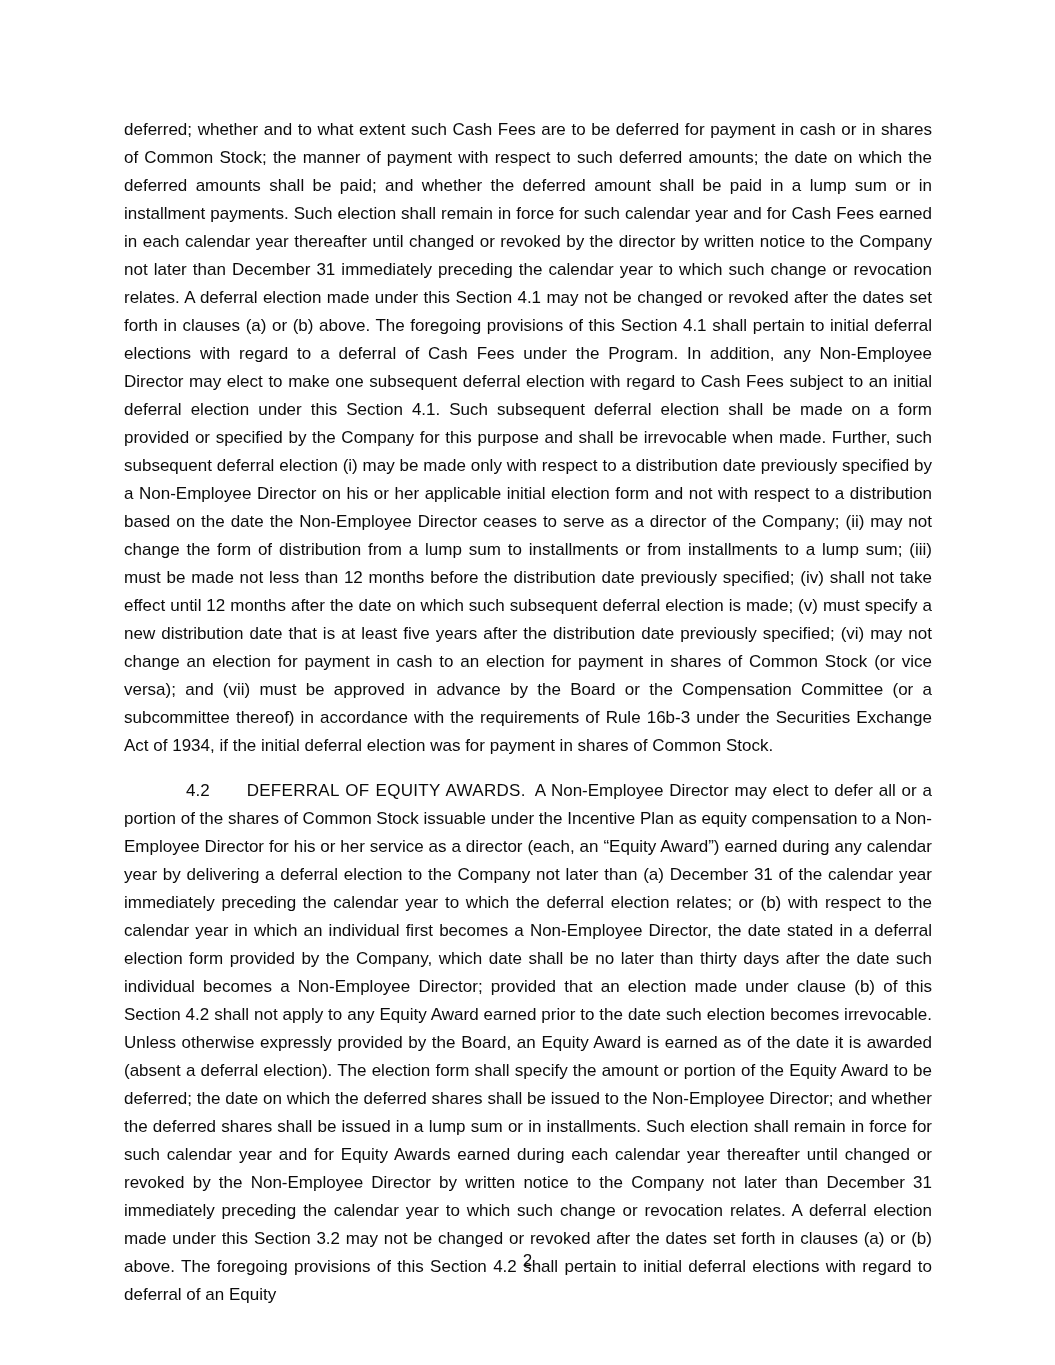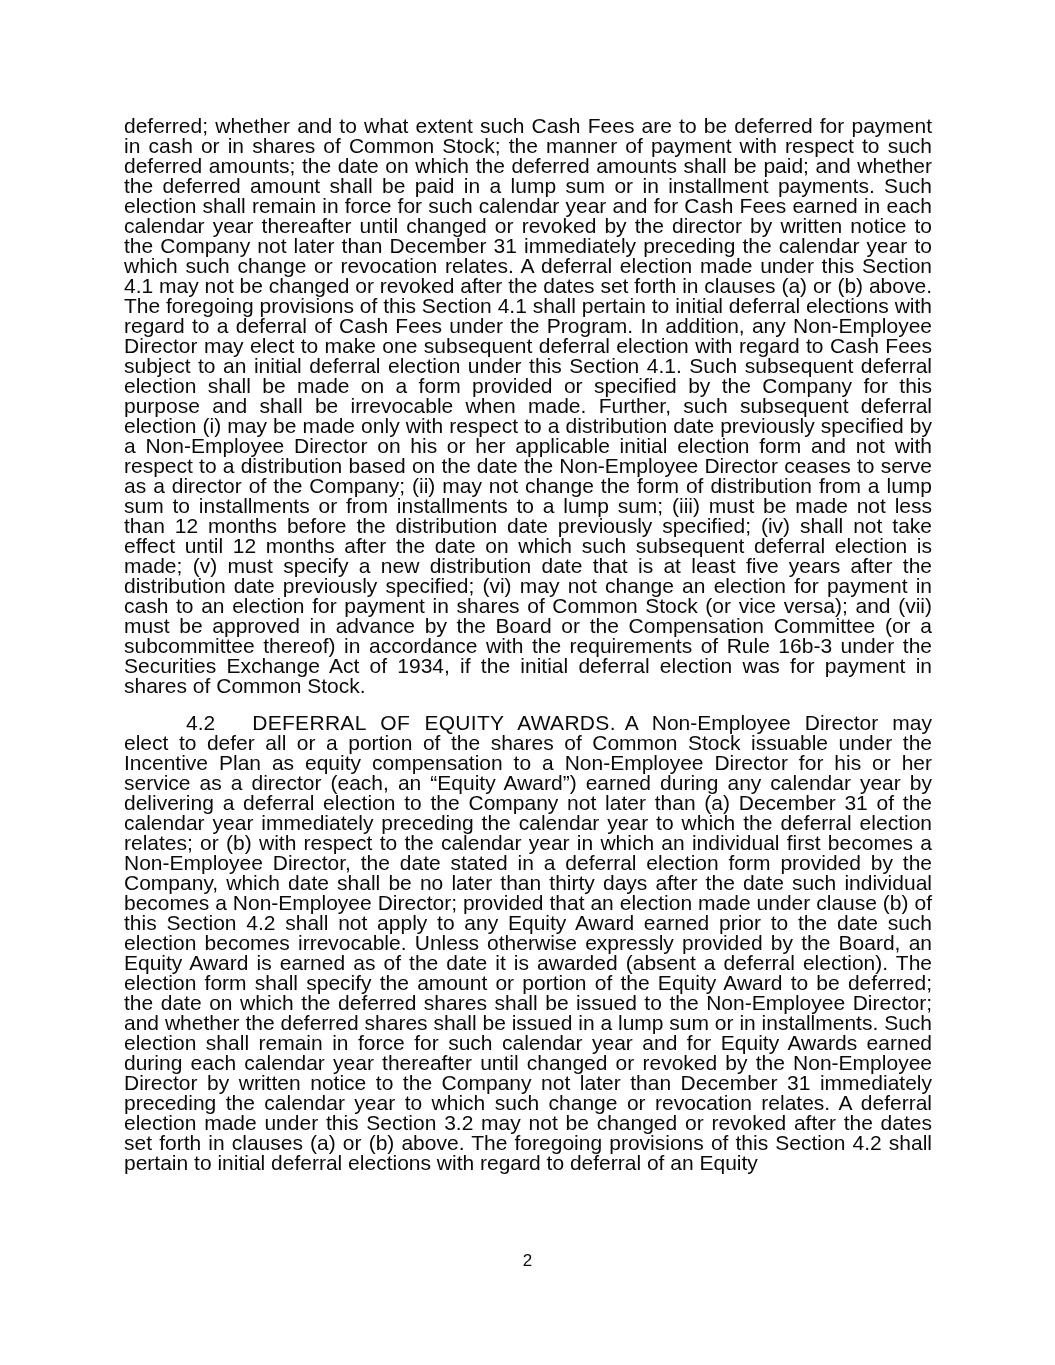--- a/index.html
+++ b/index.html
@@ -14,22 +14,22 @@
     background: #ffffff;
     color: #0b0b0b;
     font-family: "Liberation Sans", "DejaVu Sans", sans-serif;
     overflow: hidden;
   }
   .content {
     position: absolute;
     left: 124px;
     top: 116px;
     width: 808px;
-    font-size: 21px;
-    line-height: 20px;
+    font-size: 17px;
+    line-height: 28px;
     text-align: justify;
   }
   .para {
     margin: 0;
     padding: 0;
   }
   .para-section {
     margin-top: 17px;
     text-indent: 62px;
   }

